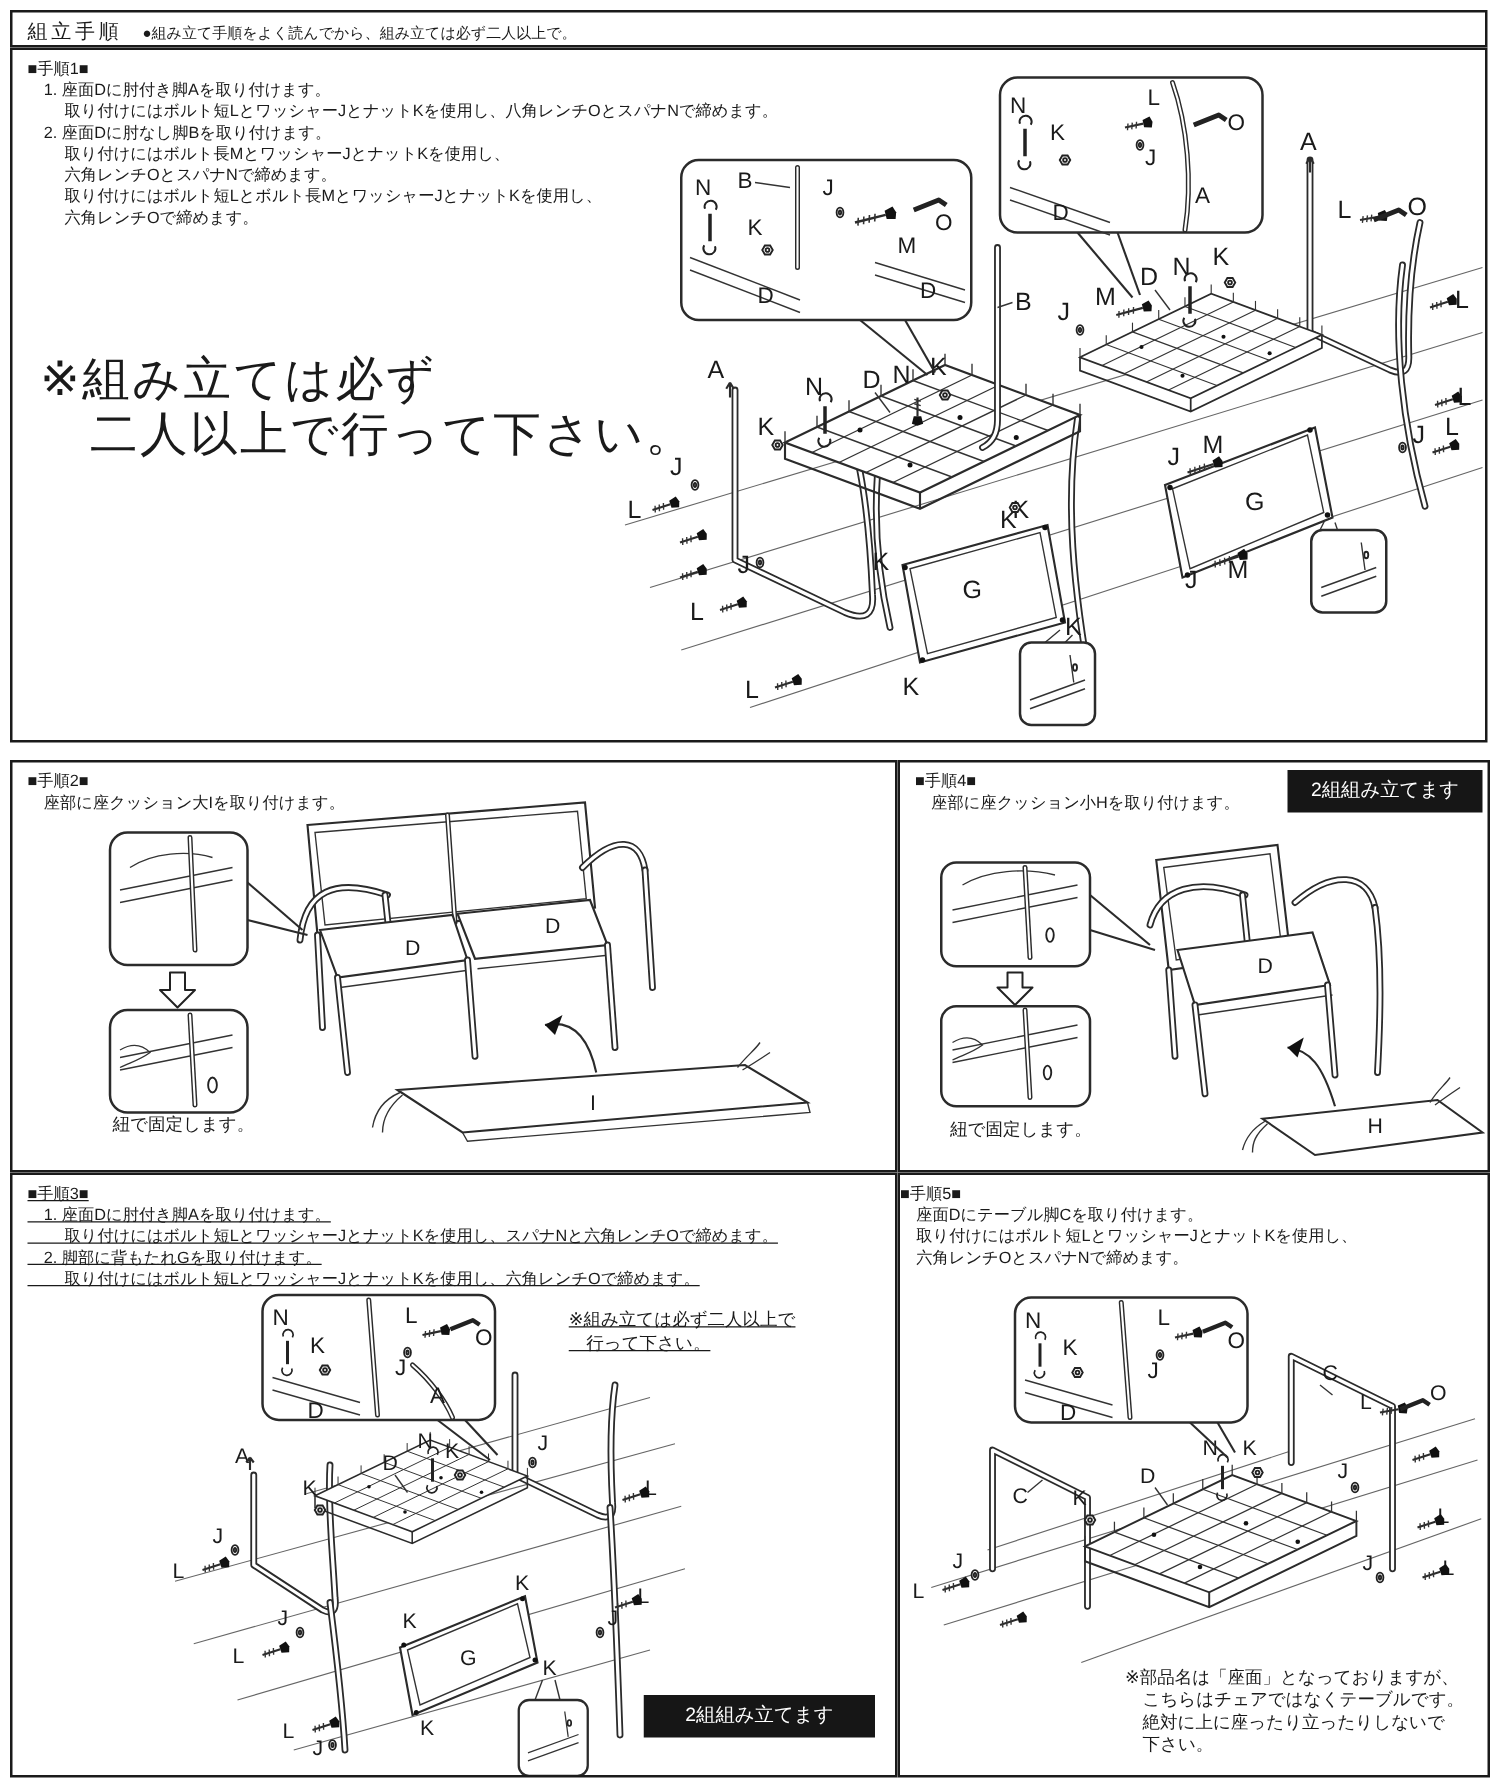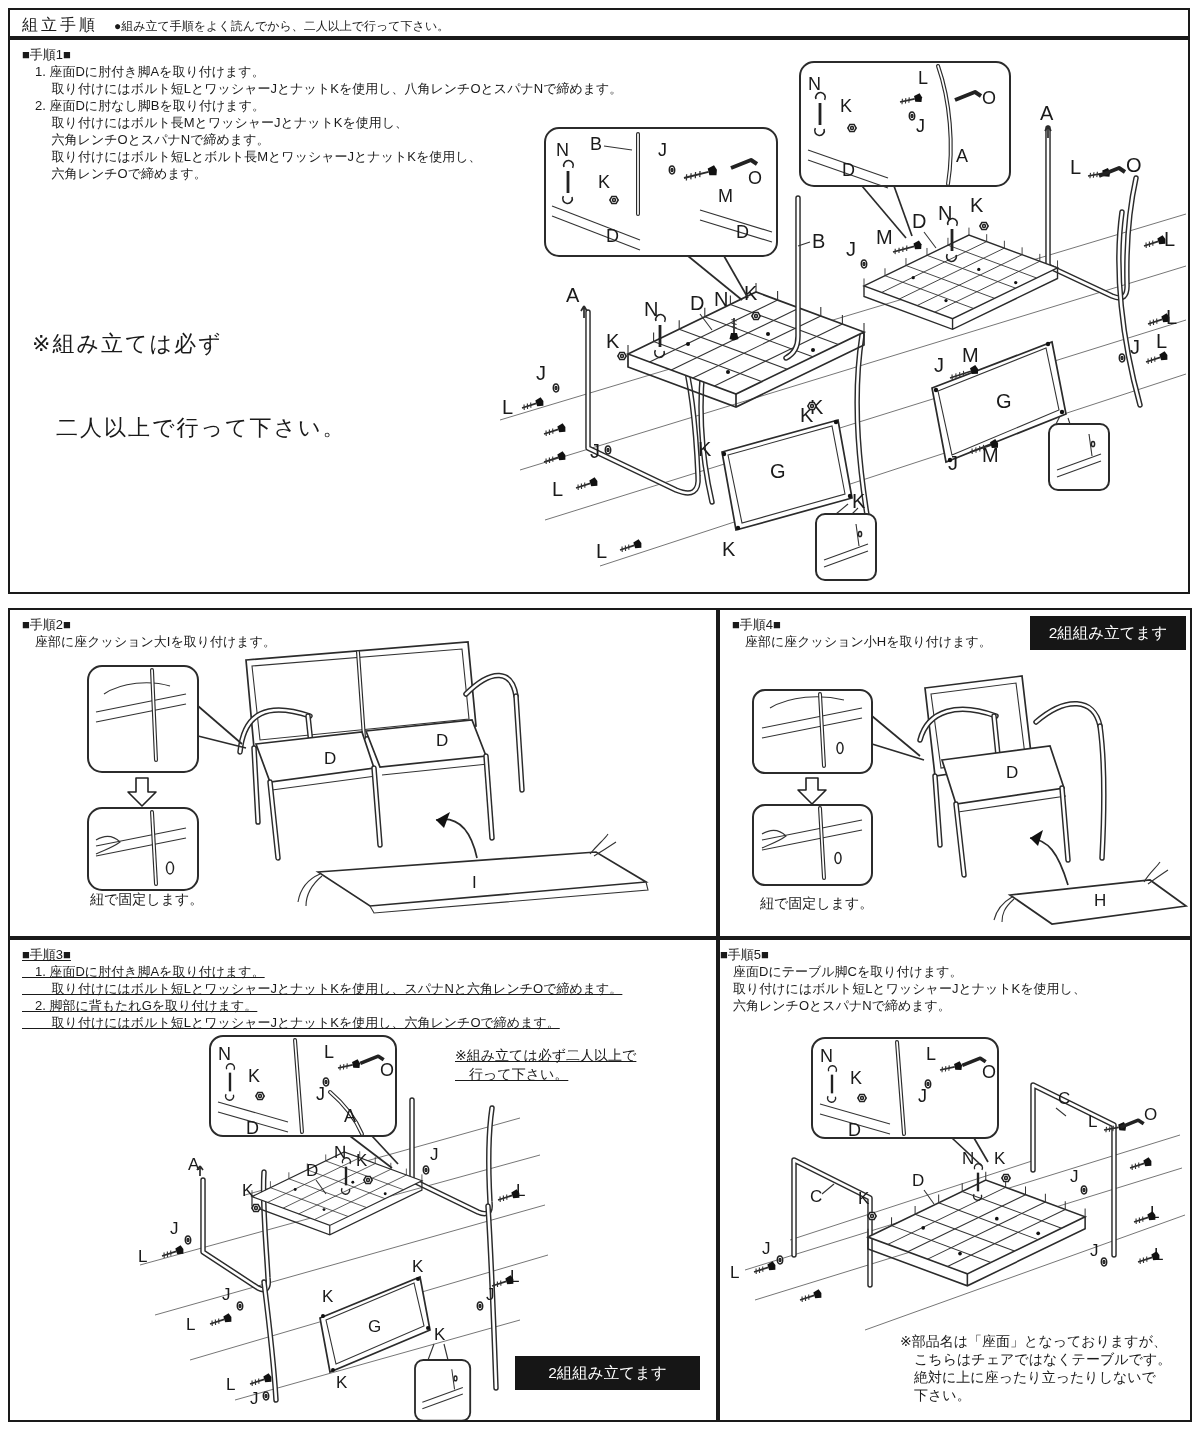--- a/index.html
+++ b/index.html
@@ -1,21 +1,21 @@
 <!DOCTYPE html>
 <html><head>
 <meta charset="utf-8">
 <style>
   html,body{margin:0;padding:0;background:#fff;}
   .page{position:relative;width:1200px;height:1430px;background:#fff;overflow:hidden;
         font-family:"Liberation Sans","DejaVu Sans",sans-serif;color:#1a1a1a;}
   .box{position:absolute;border:2px solid #1a1a1a;background:#fff;box-sizing:border-box;}
   .t{position:absolute;white-space:pre;color:#1a1a1a;}
   .tb div{font-size:13px;line-height:17px;white-space:pre;}
-  .warn div{font-size:22px;line-height:44px;white-space:pre;letter-spacing:2px;margin-top:40px;}
+  .warn div{font-size:38px;line-height:44px;white-space:pre;letter-spacing:2px;}
   .badge{position:absolute;background:#161616;color:#fff;text-align:center;
          font-size:15.5px;line-height:34px;height:34px;}
   .cap{font-size:14px;}
   .note3 div{font-size:14px;line-height:19px;white-space:pre;}
   .note5 div{font-size:14px;line-height:18px;white-space:pre;}
   svg{position:absolute;left:0;top:0;}
   svg text{font-family:"Liberation Sans","DejaVu Sans",sans-serif;fill:#1a1a1a;}
   .lbl{font-size:20px;}
   .lbl-c{font-size:18px;}
   .lbl-m{font-size:17px;}
@@ -32,21 +32,21 @@
   .dk{fill:#111;stroke:none;}
   .oarrow{fill:#fff;stroke:#222;stroke-width:1.6;stroke-linejoin:round;}
 </style>
 </head>
 <body>
 
 <div class="page">
 
   <div class="box" style="left:8px;top:8px;width:1182px;height:30px;">
     <span class="t" style="left:12px;top:5px;font-size:16px;letter-spacing:3px;">組立手順</span>
-    <span class="t" style="left:104px;top:8px;font-size:12px;">●組み立て手順をよく読んでから、二人以上で行って下さい。</span>
+    <span class="t" style="left:104px;top:8px;font-size:12px;">●組み立て手順をよく読んでから、組み立ては必ず二人以上で。</span>
   </div>
 
   <div class="box" style="left:8px;top:38px;width:1182px;height:556px;">
     <div class="tb" style="position:absolute;left:12px;top:6px;">
       <div>■手順1■</div>
       <div>　1. 座面Dに肘付き脚Aを取り付けます。</div>
       <div>　　 取り付けにはボルト短LとワッシャーJとナットKを使用し、八角レンチOとスパナNで締めます。</div>
       <div>　2. 座面Dに肘なし脚Bを取り付けます。</div>
       <div>　　 取り付けにはボルト長MとワッシャーJとナットKを使用し、</div>
       <div>　　 六角レンチOとスパナNで締めます。</div>

